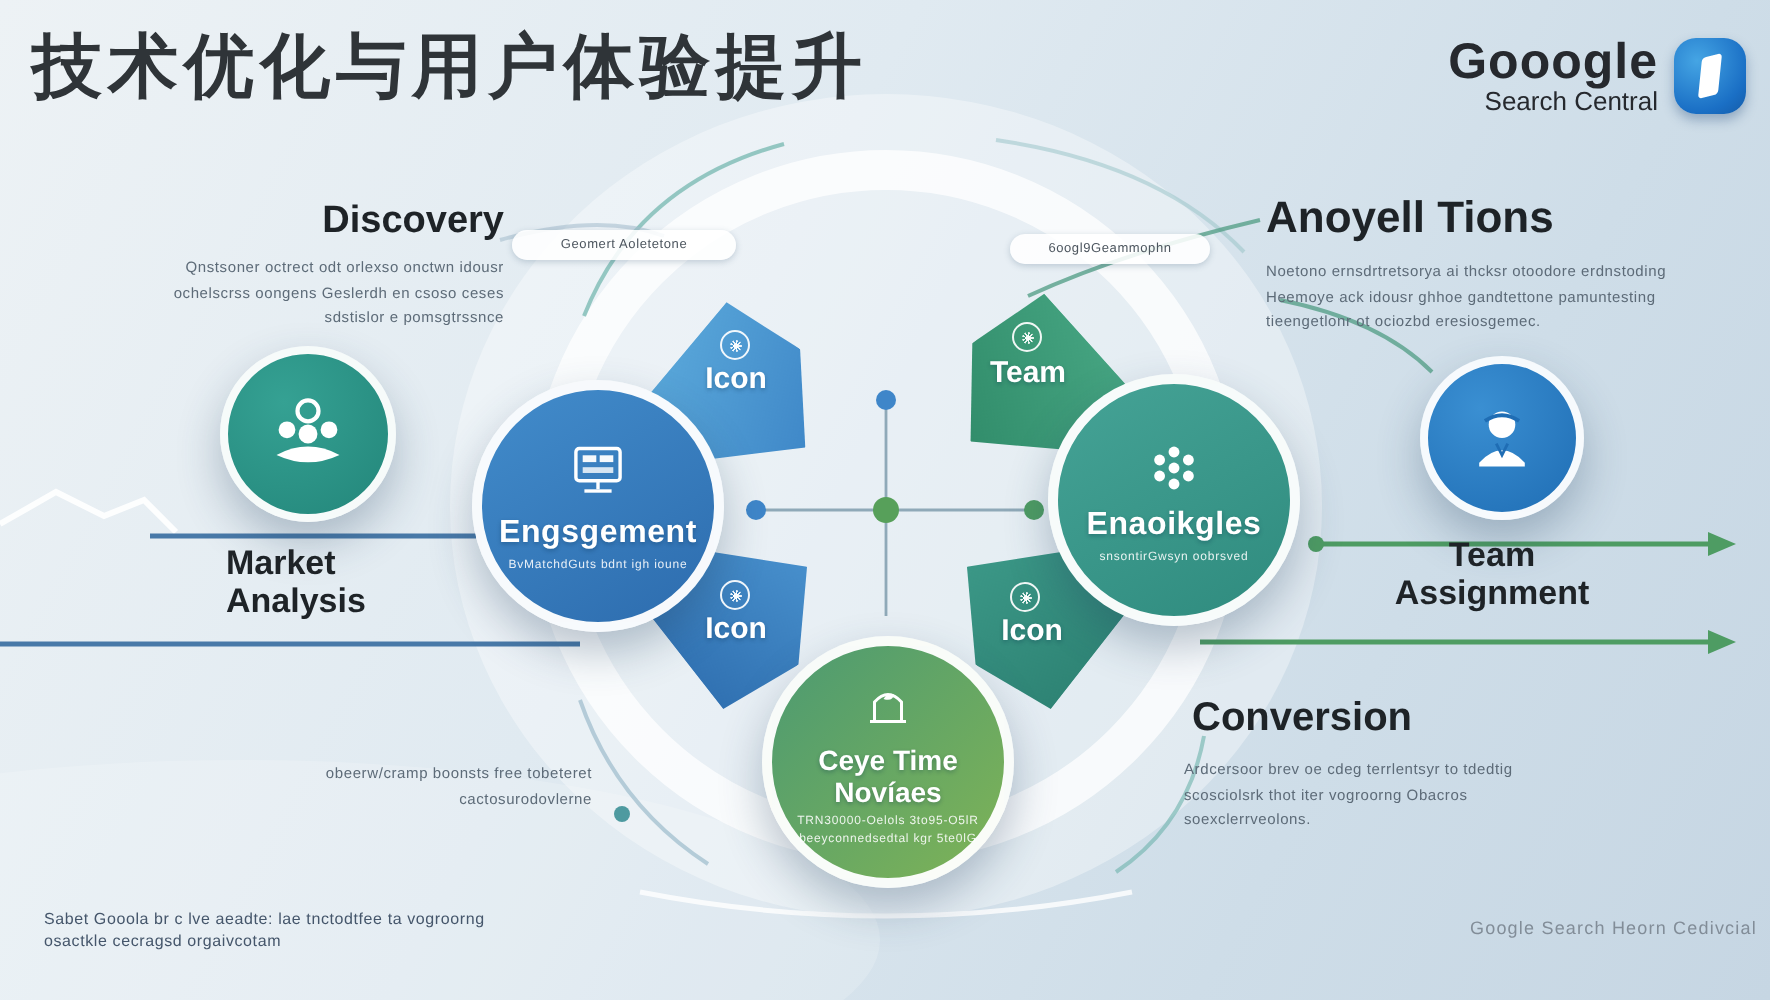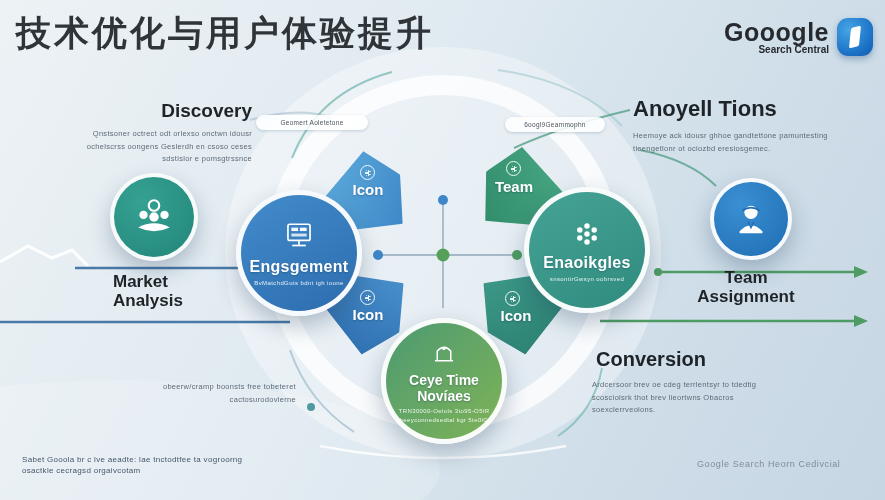--- a/index.html
+++ b/index.html
@@ -8,21 +8,21 @@
     background:linear-gradient(118deg,#edf2f5 0%,#e0eaf1 40%,#cedde8 75%,#c6d6e3 100%);
     font-family:"Liberation Sans",sans-serif;
   }
   .abs{position:absolute;}
   
   .title{left:16px;top:10px;font-size:35px;font-weight:600;color:#2f3438;letter-spacing:3px;z-index:5;}
   
   .logo{right:12px;top:18px;display:flex;align-items:center;gap:8px;z-index:5;}
   .logo-text{text-align:right;color:#26292e;line-height:1.05;}
   .logo-name{font-size:25px;font-weight:700;letter-spacing:.5px;}
-  .logo-sub{font-size:10px;font-weight:700;text-align:right;}
+  .logo-sub{font-size:13px;font-weight:400;text-align:right;}
   .logo-badge{width:36px;height:38px;border-radius:11px;
     background:radial-gradient(circle at 32% 30%,#45a5e4,#1a6fc5 70%,#145ba8);
     position:relative;box-shadow:0 3px 6px rgba(30,70,120,.35);}
   .logo-badge::after{content:"";position:absolute;left:13px;top:9px;width:10px;height:20px;
     background:#fff;transform:skewY(-14deg) skewX(-6deg);border-radius:2px;}
   
   #lines{left:0;top:0;z-index:1;}
   
   .wedge{position:absolute;width:72px;height:80px;z-index:2;
     clip-path:polygon(8% 4%,92% 4%,100% 58%,50% 100%,0 58%);
@@ -63,21 +63,21 @@
   .h-annotations{left:633px;top:96px;font-size:22px;}
   .b-annotations{left:633px;top:130px;width:235px;text-align:left;}
   .h-market{left:113px;top:272px;font-size:17px;line-height:19px;text-align:left;}
   .h-team{left:690px;top:268px;width:112px;font-size:17px;line-height:19px;text-align:center;}
   .h-followup{left:150px;top:349px;width:162px;text-align:center;font-size:19px;}
   .b-followup{left:108px;top:381px;width:188px;text-align:right;}
   .h-conversion{left:596px;top:348px;font-size:20px;}
   .b-conversion{left:592px;top:379px;width:220px;text-align:left;}
   
   .footer-left{left:22px;top:454px;font-size:8px;color:#45566b;line-height:11px;z-index:5;letter-spacing:.3px;}
-  .footer-right{left:697px;top:459px;font-size:9px;color:#828d98;z-index:5;letter-spacing:.6px;text-align:right;}
+  .footer-right{left:735px;top:459px;font-size:9px;color:#828d98;z-index:5;letter-spacing:.6px;text-align:right;}
 </style>
 </head>
 <body>
 
 <div id="canvas">
 
   <svg id="lines" class="abs" width="885" height="500">
     <ellipse cx="443" cy="253" rx="218" ry="206" fill="rgba(255,255,255,0.36)"></ellipse>
     <circle cx="443" cy="253" r="168" fill="none" stroke="rgba(255,255,255,0.75)" stroke-width="20"></circle>
     <ellipse cx="120" cy="470" rx="320" ry="90" fill="rgba(255,255,255,0.18)"></ellipse>
@@ -198,20 +198,21 @@
 
   <div class="heading h-discovery">Discovery</div>
   <div class="body-text b-discovery">
     <div>Qnstsoner octrect odt orlexso onctwn idousr</div>
     <div>ochelscrss oongens Geslerdh en csoso ceses</div>
     <div>sdstislor e pomsgtrssnce</div>
   </div>
 
   <div class="heading h-annotations">Anoyell Tions</div>
   <div class="body-text b-annotations">
+    <div>Noetono ernsdrtretsorya ai thcksr otoodore erdnstoding</div>
     <div>Heemoye ack idousr ghhoe gandtettone pamuntesting</div>
     <div>tieengetlonr ot ociozbd eresiosgemec.</div>
   </div>
 
   <div class="heading h-market">
     <div>Market</div>
     <div>Analysis</div>
   </div>
 
   <div class="heading h-team">
@@ -220,21 +221,21 @@
   </div>
 
   <div class="body-text b-followup">
     <div>obeerw/cramp boonsts free tobeteret</div>
     <div>cactosurodovlerne</div>
   </div>
 
   <div class="heading h-conversion">Conversion</div>
   <div class="body-text b-conversion">
     <div>Ardcersoor brev oe cdeg terrlentsyr to tdedtig</div>
-    <div>scosciolsrk thot brev lieortwns Obacros</div>
+    <div>scosciolsrk thot iter vogroorng Obacros</div>
     <div>soexclerrveolons.</div>
   </div>
 
   <div class="abs footer-left">
     <div>Sabet Gooola br c lve aeadte: lae tnctodtfee ta vogroorng</div>
     <div>osactkle cecragsd orgaivcotam</div>
   </div>
   <div class="abs footer-right">Google Search Heorn Cedivcial</div>
 
 </div>

